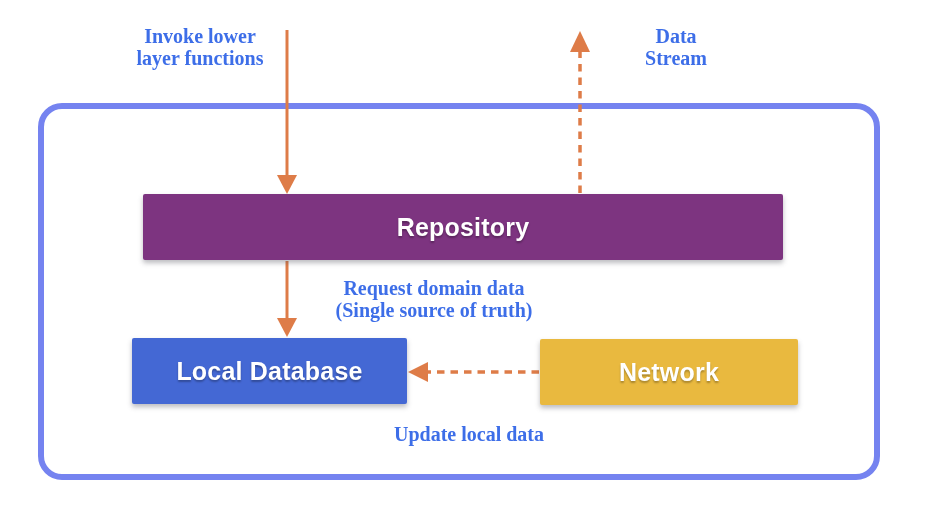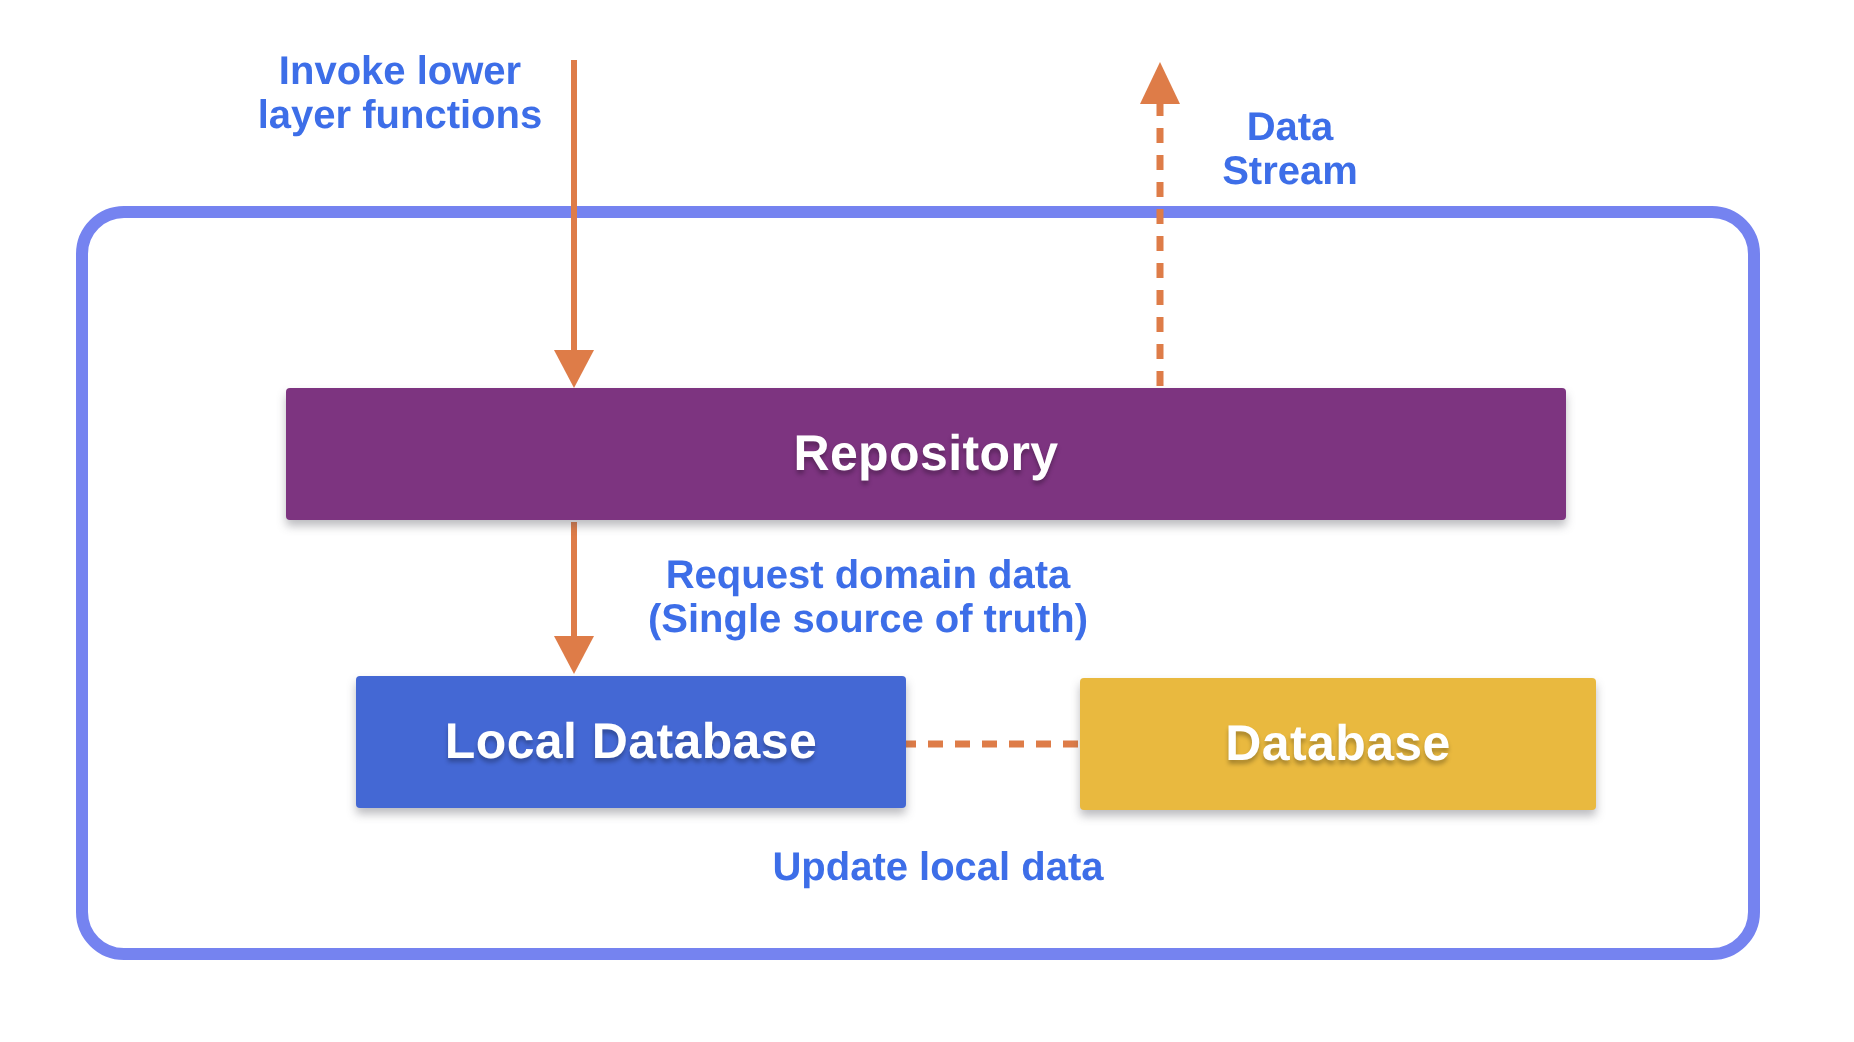--- a/index.html
+++ b/index.html
@@ -57,41 +57,41 @@
     height: 66px;
     background: var(--repository-bg, #7D3480);
     text-align: right;
   }
   .node-local-database {
     left: 132px;
     top: 338px;
     width: 275px;
     height: 66px;
     background: var(--local-database-bg, #4468D4);
-    margin-left: 46px;
   }
   .node-network {
     left: 540px;
     top: 339px;
     width: 258px;
     height: 66px;
     background: var(--network-bg, #E9B93F);
   }
   
   .anno {
     position: absolute;
     color: var(--label-blue, #3D6EE8);
     font-weight: 700;
     font-size: 20px;
     line-height: 1.12;
     text-align: center;
     white-space: pre-line;
+    font-family: Liberation Serif, serif;
   }
   .anno-invoke  { left: 100px; top: 25px;  width: 200px; }
-  .anno-stream  { left: 595px; top: 25px;  width: 100px; margin-top: 28px; }
+  .anno-stream  { left: 626px; top: 25px;  width: 100px; }
   .anno-request { left: 306px; top: 277px; width: 256px; }
   .anno-update  { left: 369px; top: 423px; width: 200px; }
   
   .arrows {
     position: absolute;
     left: 0;
     top: 0;
     width: 927px;
     height: 521px;
     pointer-events: none;
@@ -144,21 +144,21 @@
 
   <div class="node node-repository">
     <span>Repository</span>
   </div>
 
   <div class="node node-local-database">
     <span>Local Database</span>
   </div>
 
   <div class="node node-network">
-    <span>Database</span>
+    <span>Network</span>
   </div>
 
   <div class="anno anno-invoke">Invoke lower
 layer functions</div>
 
   <div class="anno anno-stream">Data
 Stream</div>
 
   <div class="anno anno-request">Request domain data
 (Single source of truth)</div>

